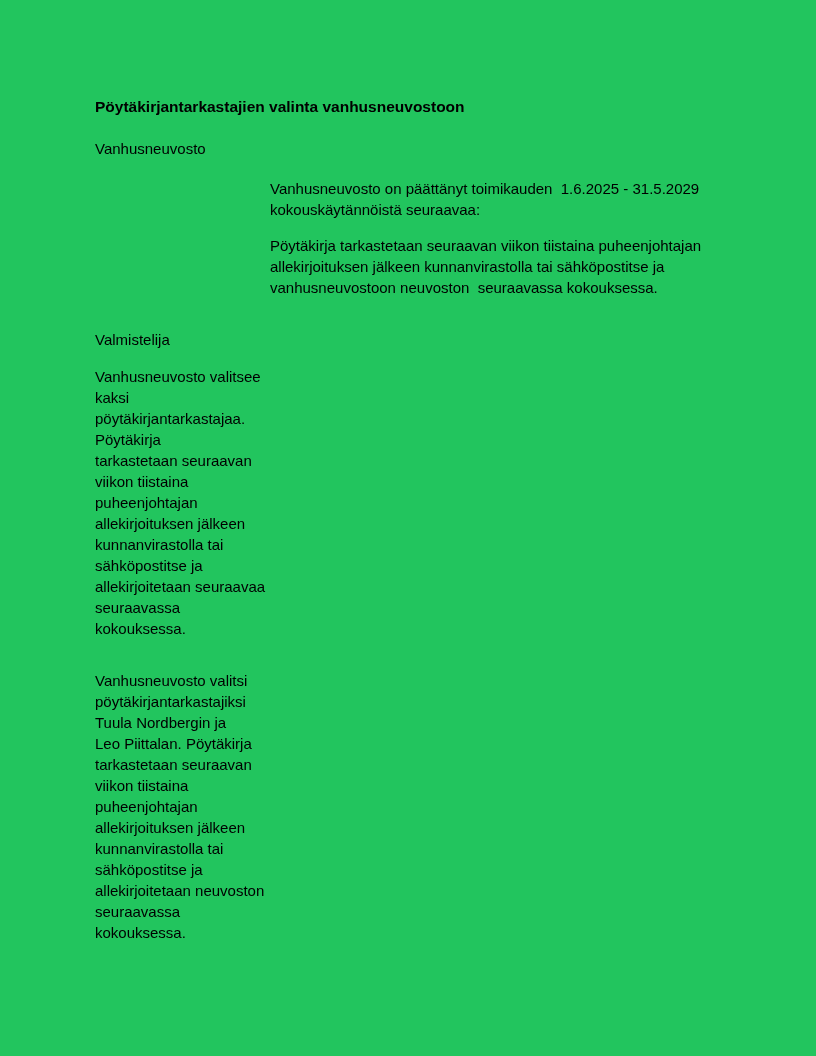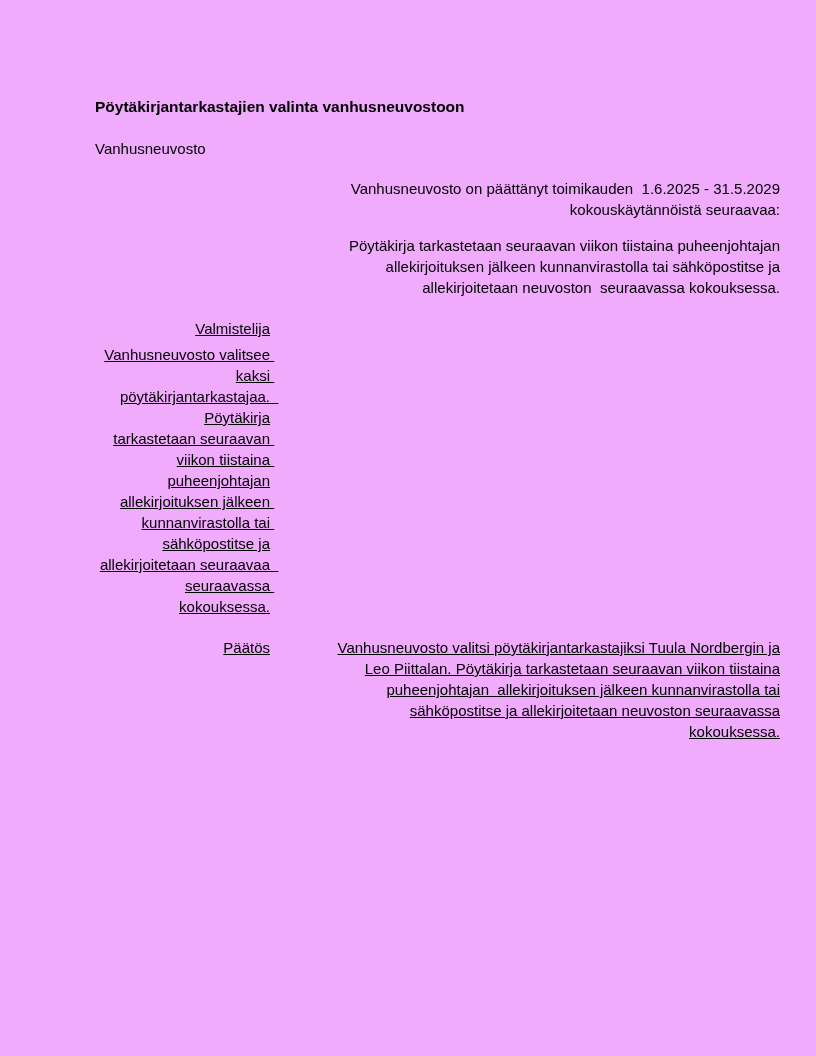--- a/index.html
+++ b/index.html
@@ -5,21 +5,21 @@
   html, body {
     margin: 0;
     padding: 0;
     background: #ffffff;
   }
   .page {
     position: relative;
     width: 816px;
     height: 1056px;
     margin: 0 auto;
-    background: #f0abfc;
+    background: #22c55e;
     box-sizing: border-box;
     padding: 96px 36px 0 95px;
     color: #000000;
     font-family: "Liberation Sans", sans-serif;
     font-size: 15px;
     line-height: 21px;
   }
   .doc-title {
     font-weight: bold;
     font-size: 15.5px;
@@ -28,72 +28,69 @@
   .meta-block {
     margin: 0 0 19px 0;
   }
   .meta-line {
     white-space: pre-wrap;
   }
   .section-row {
     display: grid;
     grid-template-columns: 175px 1fr;
     align-items: start;
-    text-align: right;
   }
   .section-label {
     white-space: pre-wrap;
   }
   .section-body p,
   .intro-paragraph {
     margin: 0 0 15px 0;
     white-space: pre-wrap;
   }
   .section-row + .section-row {
-    margin-top: 5px;
-    text-decoration: underline;
+    margin-top: 16px;
   }
 </style>
 </head>
 <body>
 
 <div class="page">
 
   <h1 class="doc-title">Pöytäkirjantarkastajien valinta vanhusneuvostoon</h1>
 
   <div class="meta-block">
     <div class="meta-line">Vanhusneuvosto</div>
   </div>
 
   <div class="section-row">
     <div class="section-label"></div>
     <div class="section-body">
       <p class="intro-paragraph">Vanhusneuvosto on päättänyt toimikauden  1.6.2025 - 31.5.2029
 kokouskäytännöistä seuraavaa:</p>
       <p class="intro-paragraph">Pöytäkirja tarkastetaan seuraavan viikon tiistaina puheenjohtajan
 allekirjoituksen jälkeen kunnanvirastolla tai sähköpostitse ja
-allekirjoitetaan neuvoston  seuraavassa kokouksessa.</p>
+vanhusneuvostoon neuvoston  seuraavassa kokouksessa.</p>
     </div>
   </div>
 
   <div class="section-row">
     <div class="section-label">Valmistelija</div>
   </div>
 
   <div class="section-row">
     <div class="section-body">
       <p>Vanhusneuvosto valitsee kaksi pöytäkirjantarkastajaa.  Pöytäkirja
 tarkastetaan seuraavan viikon tiistaina puheenjohtajan
 allekirjoituksen jälkeen kunnanvirastolla tai sähköpostitse ja
 allekirjoitetaan seuraavaa  seuraavassa kokouksessa.</p>
     </div>
   </div>
 
   <div class="section-row">
-    <div class="section-label">Päätös</div>
     <div class="section-body">
       <p>Vanhusneuvosto valitsi pöytäkirjantarkastajiksi Tuula Nordbergin ja
 Leo Piittalan. Pöytäkirja tarkastetaan seuraavan viikon tiistaina
 puheenjohtajan  allekirjoituksen jälkeen kunnanvirastolla tai
 sähköpostitse ja allekirjoitetaan neuvoston seuraavassa
 kokouksessa.</p>
     </div>
   </div>
 
 </div>

